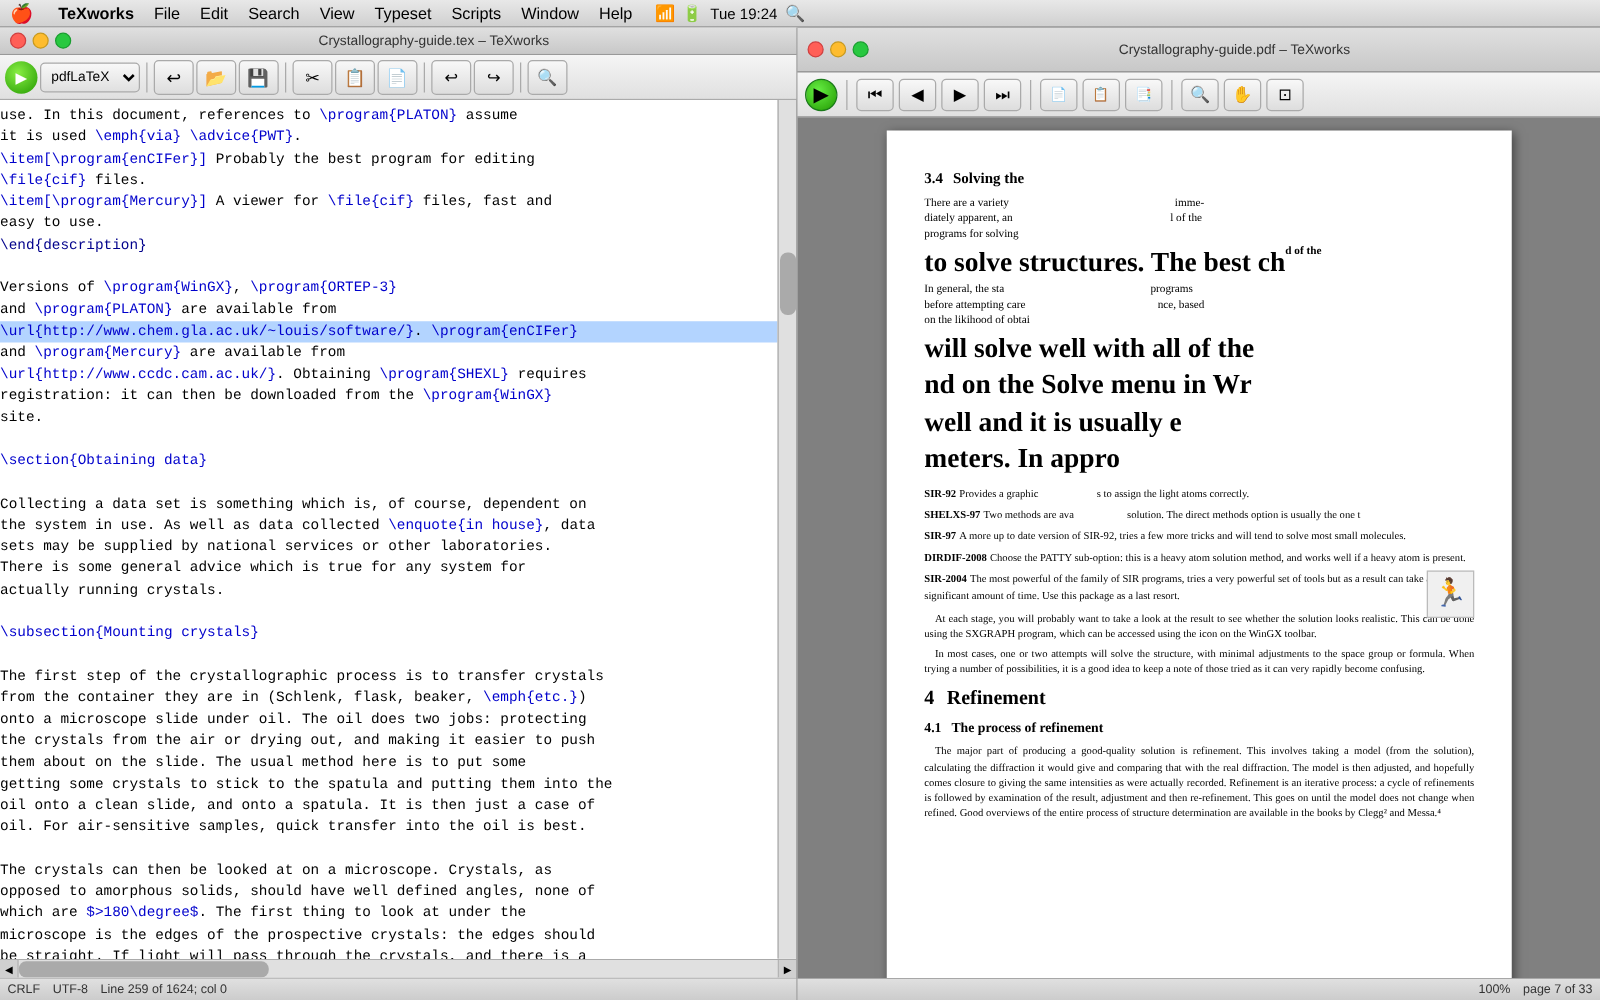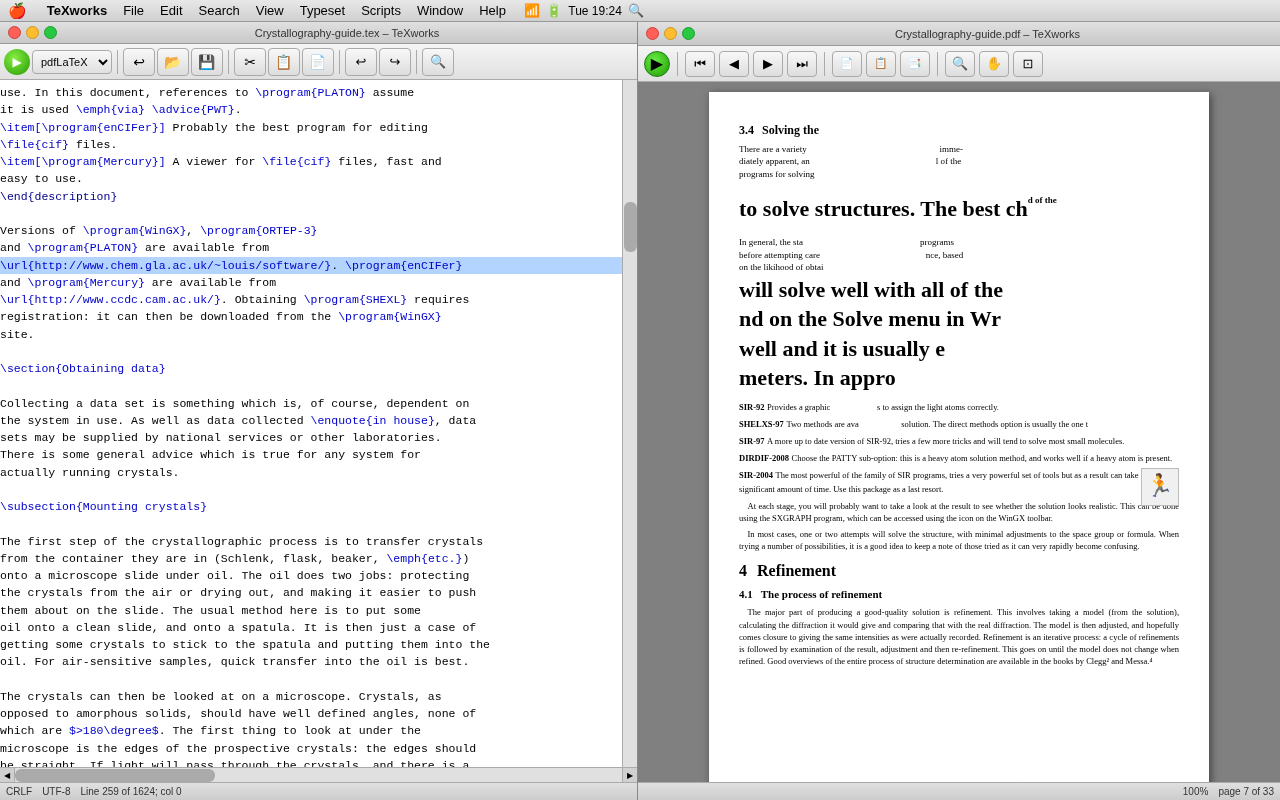--- a/index.html
+++ b/index.html
@@ -206,21 +206,21 @@
       gap: 10px;
       flex-shrink: 0;
     }
 
     
     ::-webkit-scrollbar { width: 12px; height: 12px; }
     ::-webkit-scrollbar-track { background: #e0e0e0; }
     ::-webkit-scrollbar-thumb { background: #aaa; border-radius: 6px; }
 
     .mac-window-titlebar-pdf {
-      height: 24px;
+      height: 36px;
       background: linear-gradient(to bottom, #e0e0e0, #c8c8c8);
       display: flex;
       align-items: center;
       padding: 0 8px;
       border-bottom: 1px solid #999;
       font-size: 11px;
       flex-shrink: 0;
     }
   </style>
 </head>
@@ -305,22 +305,22 @@
           <div>There is some general advice which is true for any system for</div>
           <div>actually running crystals.</div>
           <div>&nbsp;</div>
           <div><span class="tex-blue">\subsection{Mounting crystals}</span></div>
           <div>&nbsp;</div>
           <div>The first step of the crystallographic process is to transfer crystals</div>
           <div>from the container they are in (Schlenk, flask, beaker, <span class="tex-blue">\emph{etc.}</span>)</div>
           <div>onto a microscope slide under oil.  The oil does two jobs: protecting</div>
           <div>the crystals from the air or drying out, and making it easier to push</div>
           <div>them about on the slide.  The usual method here is to put some</div>
+          <div>getting some crystals to stick to the spatula and putting them into the</div>
           <div>oil onto a clean slide, and onto a spatula. It is then just a case of</div>
-          <div>getting some crystals to stick to the spatula and putting them into the</div>
           <div>oil. For air-sensitive samples, quick transfer into the oil is best.</div>
           <div>&nbsp;</div>
           <div>The crystals can then be looked at on a microscope. Crystals, as</div>
           <div>opposed to amorphous solids, should have well defined angles, none of</div>
           <div>which are <span class="tex-blue">$&gt;180\degree$</span>.   The first thing to look at under the</div>
           <div>microscope is the edges of the prospective crystals: the edges should</div>
           <div>be straight.  If light will pass through the crystals, and there is a</div>
 
         </div>
 
@@ -382,21 +382,21 @@
           <span style="font-size:12px; font-weight:bold;">Solving the</span>
         </div>
 
         <div style="position:relative; overflow:hidden; margin-bottom:6px;">
           <div style="font-size:9px; line-height:1.4; text-align:justify; color:#000;">
             There are a variety &nbsp;&nbsp;&nbsp;&nbsp;&nbsp;&nbsp;&nbsp;&nbsp;&nbsp;&nbsp;&nbsp;&nbsp;&nbsp;&nbsp;&nbsp;&nbsp;&nbsp;&nbsp;&nbsp;&nbsp;&nbsp;&nbsp;&nbsp;&nbsp;&nbsp;&nbsp;&nbsp;&nbsp;&nbsp;&nbsp;&nbsp;&nbsp;&nbsp;&nbsp;&nbsp;&nbsp;&nbsp;&nbsp;&nbsp;&nbsp;&nbsp;&nbsp;&nbsp;&nbsp;&nbsp;&nbsp;&nbsp;&nbsp;&nbsp;&nbsp;&nbsp;&nbsp;&nbsp;&nbsp;&nbsp;&nbsp;&nbsp; imme-<br>
             diately apparent, an&nbsp;&nbsp;&nbsp;&nbsp;&nbsp;&nbsp;&nbsp;&nbsp;&nbsp;&nbsp;&nbsp;&nbsp;&nbsp;&nbsp;&nbsp;&nbsp;&nbsp;&nbsp;&nbsp;&nbsp;&nbsp;&nbsp;&nbsp;&nbsp;&nbsp;&nbsp;&nbsp;&nbsp;&nbsp;&nbsp;&nbsp;&nbsp;&nbsp;&nbsp;&nbsp;&nbsp;&nbsp;&nbsp;&nbsp;&nbsp;&nbsp;&nbsp;&nbsp;&nbsp;&nbsp;&nbsp;&nbsp;&nbsp;&nbsp;&nbsp;&nbsp;&nbsp;&nbsp;&nbsp;&nbsp; l of the<br>
             programs for solving
           </div>
 
-          <div style="font-size:22px; font-weight:bold; line-height:1.25; color:#000; margin: 14px 0;">to solve structures. The best ch<span style="font-size:9px; vertical-align:top;">d of the</span></div>
+          <div style="font-size:22px; font-weight:bold; line-height:1.25; color:#000; margin: 2px 0;">to solve structures. The best ch<span style="font-size:9px; vertical-align:top;">d of the</span></div>
           <div style="font-size:9px; text-align:justify;">   In general, the sta&nbsp;&nbsp;&nbsp;&nbsp;&nbsp;&nbsp;&nbsp;&nbsp;&nbsp;&nbsp;&nbsp;&nbsp;&nbsp;&nbsp;&nbsp;&nbsp;&nbsp;&nbsp;&nbsp;&nbsp;&nbsp;&nbsp;&nbsp;&nbsp;&nbsp;&nbsp;&nbsp;&nbsp;&nbsp;&nbsp;&nbsp;&nbsp;&nbsp;&nbsp;&nbsp;&nbsp;&nbsp;&nbsp;&nbsp;&nbsp;&nbsp;&nbsp;&nbsp;&nbsp;&nbsp;&nbsp;&nbsp;&nbsp;&nbsp;&nbsp;&nbsp;&nbsp;programs<br>before attempting care&nbsp;&nbsp;&nbsp;&nbsp;&nbsp;&nbsp;&nbsp;&nbsp;&nbsp;&nbsp;&nbsp;&nbsp;&nbsp;&nbsp;&nbsp;&nbsp;&nbsp;&nbsp;&nbsp;&nbsp;&nbsp;&nbsp;&nbsp;&nbsp;&nbsp;&nbsp;&nbsp;&nbsp;&nbsp;&nbsp;&nbsp;&nbsp;&nbsp;&nbsp;&nbsp;&nbsp;&nbsp;&nbsp;&nbsp;&nbsp;&nbsp;&nbsp;&nbsp;&nbsp;&nbsp;&nbsp;&nbsp;nce, based<br>on the likihood of obtai</div>
           <div style="font-size:22px; font-weight:bold; line-height:1.25; color:#000; margin: 2px 0;">will solve well with all of the</div>
           <div style="font-size:22px; font-weight:bold; line-height:1.25; color:#000; margin: 2px 0;">nd on the Solve menu in Wr</div>
           <div style="font-size:22px; font-weight:bold; line-height:1.25; color:#000; margin: 2px 0;">well and it is usually e</div>
           <div style="font-size:22px; font-weight:bold; line-height:1.25; color:#000; margin: 2px 0;">meters. In appro</div>
         </div>
 
         <div style="margin-bottom:3px;">
           <span style="font-size:8.5px; font-weight:bold;">SIR-92</span>
           <span style="font-size:8.5px;"> Provides a graphic&nbsp;&nbsp;&nbsp;&nbsp;&nbsp;&nbsp;&nbsp;&nbsp;&nbsp;&nbsp;&nbsp;&nbsp;&nbsp;&nbsp;&nbsp;&nbsp;&nbsp;&nbsp;&nbsp;&nbsp;&nbsp; s to assign the light atoms correctly.</span>

